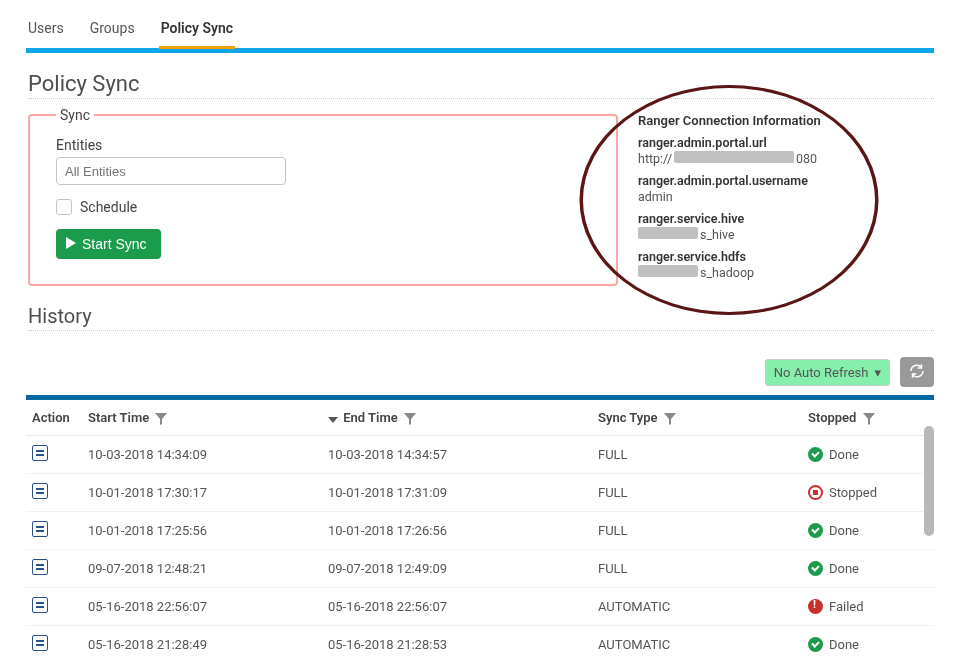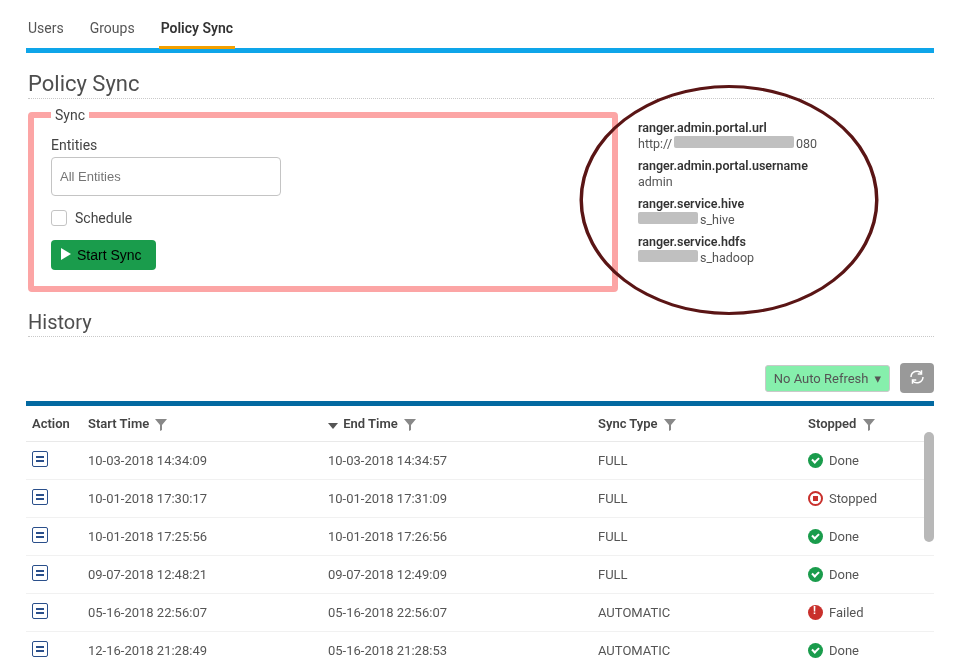--- a/index.html
+++ b/index.html
@@ -45,35 +45,35 @@
     margin: 18px 0 8px 2px;
   }
   .dotted-under {
     border-bottom: 1px dotted #c9c9c9;
     padding-bottom: 2px;
   }
 
   .row { display: flex; gap: 14px; }
 
   fieldset.sync-box {
-    border: 6px solid #fca5a5;
+    border: 2px solid #fca5a5;
     border-radius: 4px;
-    padding: 12px 14px 16px 17px;
+    padding: 12px 14px 16px 26px;
     flex: 1;
     min-width: 0;
   }
   fieldset.sync-box legend {
     padding: 0 4px;
     color: #444;
     font-size: 14px;
   }
   .label { color: #444; margin: 2px 0 4px 0; }
   input.text {
     width: 230px;
-    height: 39px;
+    height: 28px;
     padding: 4px 8px;
     border: 1px solid #c4c4c4;
     border-radius: 4px;
     font-size: 13px;
     color: #666;
   }
   .checkbox-row {
     display: flex;
     align-items: center;
     gap: 8px;
@@ -82,21 +82,21 @@
   }
   .chk {
     width: 16px; height: 16px;
     border: 1px solid #c4c4c4;
     border-radius: 3px;
     background: #fff;
   }
   .btn-start {
     margin-top: 14px;
     background: #1a9c4c;
-    color: #000000;
+    color: #ffffff;
     border: none;
     border-radius: 4px;
     padding: 7px 14px 7px 10px;
     font-size: 14px;
     display: inline-flex;
     align-items: center;
     gap: 6px;
     cursor: pointer;
   }
   .btn-start svg { width: 10px; height: 12px; fill: #fff; }
@@ -294,20 +294,21 @@
               <path d="M0 0 L10 6 L0 12 Z"></path>
             </svg>
         </span>
         <span>Start Sync</span>
       </button>
     </fieldset>
 
     <div class="info-wrap">
       <div class="info-circle"></div>
       <div class="info-inner">
+        <div class="info-head">Ranger Connection Information</div>
 
         <div class="kv">
           <div class="k">ranger.admin.portal.url</div>
           <div class="v">
             <span>http://</span>
             <span class="redact" style="width:120px"></span>
             <span>080</span>
           </div>
         </div>
 
@@ -450,21 +451,21 @@
             <td>AUTOMATIC</td>
             <td>
               <div class="status-cell">
                 <span class="status-ic ic-failed"></span>
                 <span>Failed</span>
               </div>
             </td>
           </tr>
           <tr>
             <td><span class="details-icon"></span></td>
-            <td>12-16-2018 21:28:49</td>
+            <td>05-16-2018 21:28:49</td>
             <td>05-16-2018 21:28:53</td>
             <td>AUTOMATIC</td>
             <td>
               <div class="status-cell">
                 <span class="status-ic ic-done"></span>
                 <span>Done</span>
               </div>
             </td>
           </tr>
         </tbody>

